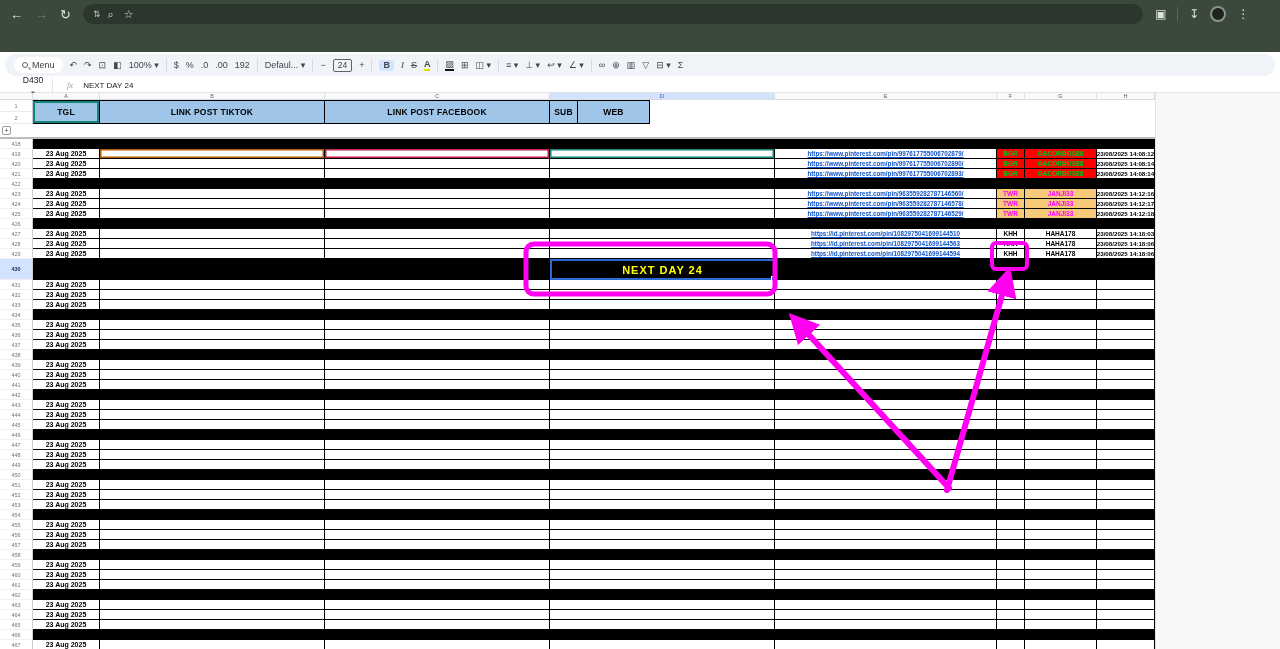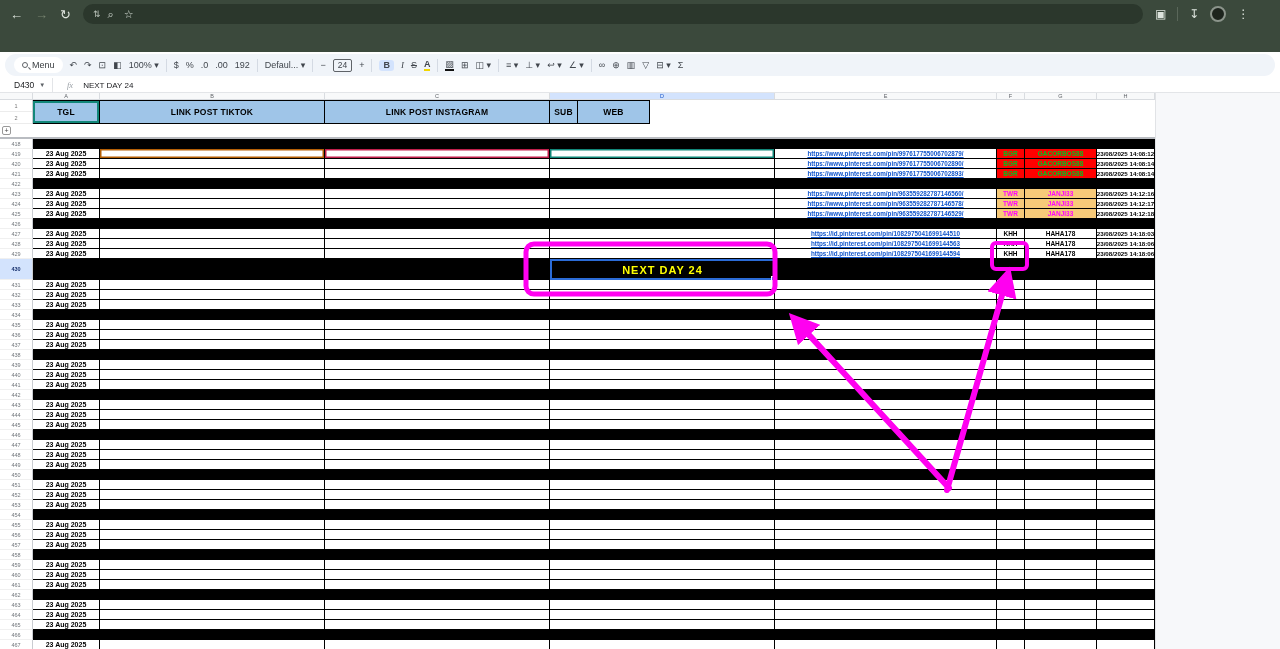--- a/index.html
+++ b/index.html
@@ -54,21 +54,21 @@
   .tb-italic { font-style:italic; font-family:"Liberation Serif", serif; }
   .tb-strike { text-decoration:line-through; }
   .tb-color { border-bottom:2px solid #f2d600; padding-bottom:0; font-weight:bold; }
   .tb-fill { border-bottom:2px solid #111; }
   .tb-collapse { position:absolute; right:10px; top:58px; color:#5f6368; font-size:9px; }
 
   
   .fbar { position:absolute; top:78px; left:0; right:0; height:15px; background:#fff;
           border-bottom:1px solid #e3e5e8; display:flex; align-items:center; font-size:8.5px;
           color:#202124; }
-  .namebox { width:52px; padding-left:14px; display:flex; align-items:center; gap:5px; }
+  .namebox { width:52px; padding-left:14px; display:flex; align-items:center; gap:5px;flex-direction:column; }
   .namebox .dd { font-size:6px; color:#5f6368; }
   .fx { font-style:italic; color:#9aa0a6; margin:0 10px 0 14px; font-family:"Liberation Serif", serif; }
   .fval { font-size:8px; }
 
   
   .grid { position:absolute; top:93px; left:0; width:1155px; bottom:0; background:#fff; }
   .right-gutter { position:absolute; top:93px; left:1155px; right:0; bottom:0; background:#f7f8fa;
                   border-left:1px solid #e1e3e6; }
   .letters { position:absolute; top:0; left:0; height:7px; display:flex; background:#f8f9fa; }
   .corner { width:33px; height:7px; background:#f8f9fa; border-right:1px solid #d9dce0;
@@ -227,21 +227,21 @@
         <div class="letter" style="width: 72px;">G</div>
         <div class="letter" style="width: 58px;">H</div>
       </div>
     <div class="hband" id="headers">
       <div class="hdr-rowhead">
         <div>1</div>
         <div>2</div>
       </div>
     <div class="hcell collab-teal" style="width: 67px;">TGL</div>
         <div class="hcell" style="width: 225px;">LINK POST TIKTOK</div>
-        <div class="hcell" style="width: 225px;">LINK POST INSTAGRAM</div>
+        <div class="hcell" style="width: 225px;">LINK POST FACEBOOK</div>
         <div class="hcell" style="width: 28px;">SUB</div>
         <div class="hcell" style="width: 72px;">WEB</div>
         <div class="hcell" style="width: 58px; margin-top: 40px;">TIME STAMP</div>
       </div>
     <div class="group-btn">+</div>
     <div class="frozen-div"></div>
     <div class="rows" id="rows">
         <div class="g-row r-black">
           <div class="rh">418</div>
           <div class="band"></div>

